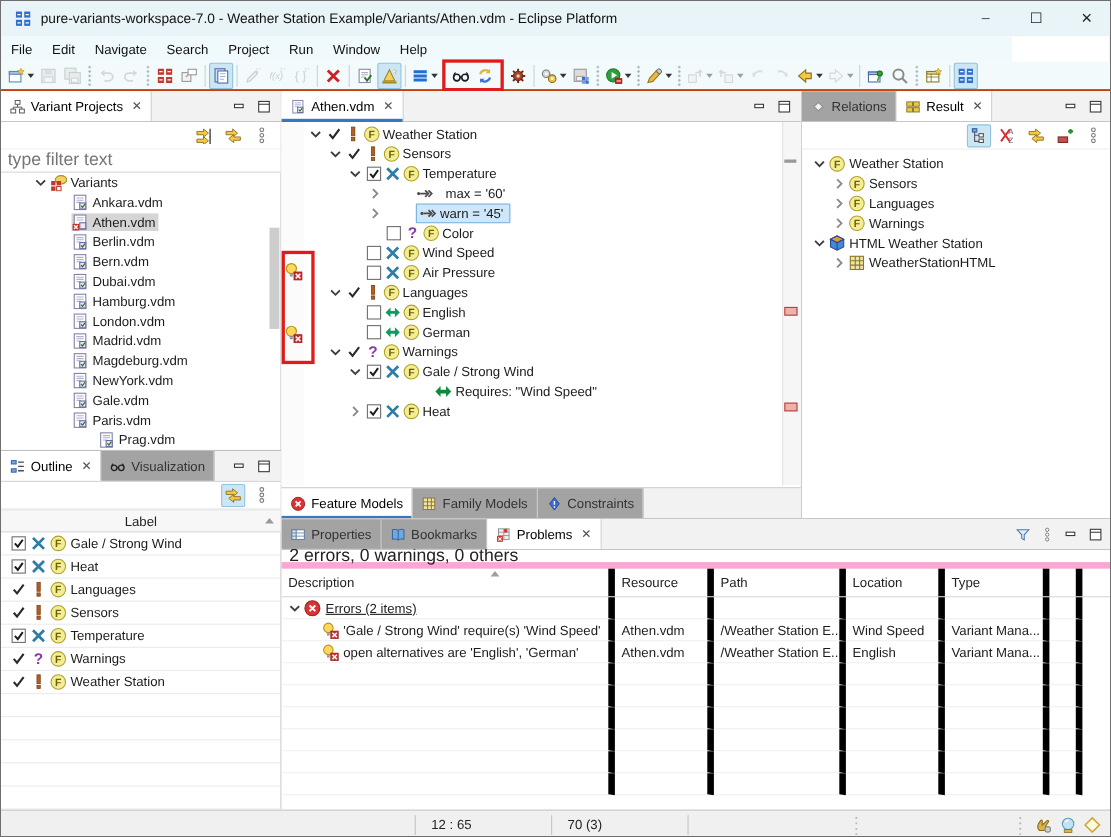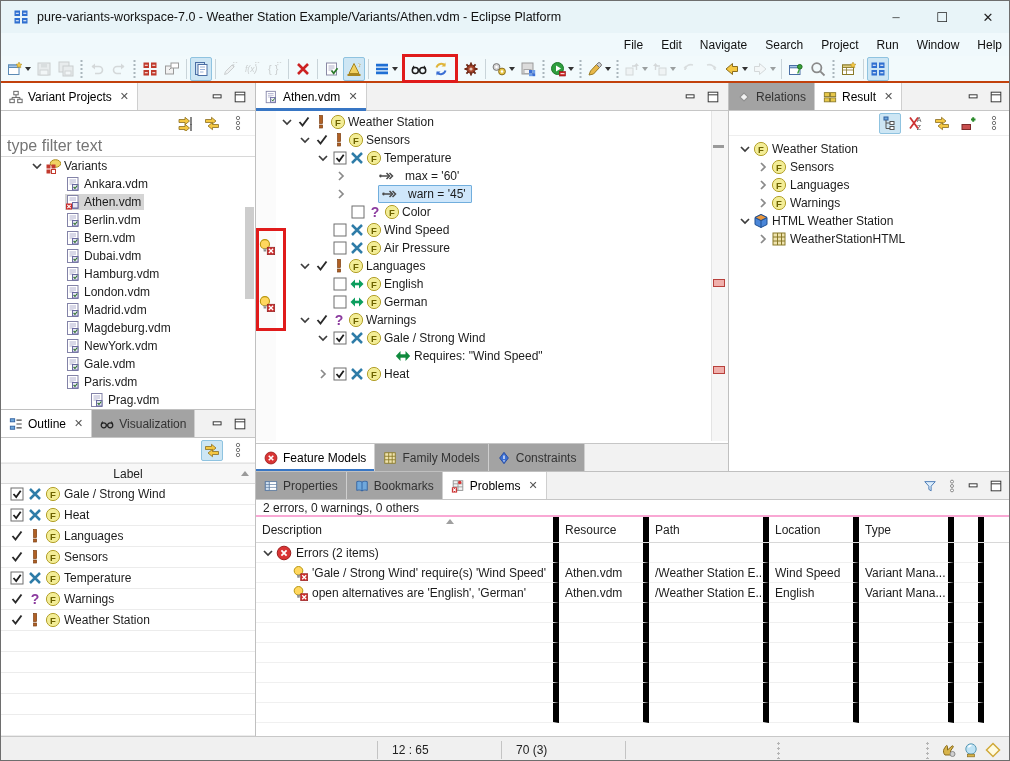--- a/index.html
+++ b/index.html
@@ -5,21 +5,21 @@
   html,body{margin:0;padding:0;background:#d8d8d8;}
   *{box-sizing:border-box;font-family:"Liberation Sans","DejaVu Sans",sans-serif;}
   #window{position:relative;width:1010px;height:761px;background:#ffffff;border:1px solid #6e6e6e;overflow:hidden;font-size:12px;color:#1c1c1c;}
   
   #titlebar{position:absolute;left:0;top:0;width:1010px;height:32px;background:#e8f4f8;display:flex;align-items:center;}
   #titlebar .logo{width:16px;height:16px;margin-left:12px;margin-right:8px;}
   #titlebar .title{font-size:12.5px;color:#111;}
   #win-controls{margin-left:auto;display:flex;height:100%;}
   #win-controls .wbtn{width:46px;height:100%;display:flex;align-items:center;justify-content:center;font-size:13px;color:#222;}
   
-  #menubar{position:absolute;left:0;top:32px;width:1010px;height:23px;background:#f0f9fc;display:flex;align-items:center;padding-left:0;justify-content:flex-end;}
+  #menubar{position:absolute;left:0;top:32px;width:919px;height:23px;background:#f0f9fc;display:flex;align-items:center;padding-left:0;}
   #menubar .mitem{padding:2px 9px;color:#111;}
   
   #toolbar{position:absolute;left:0;top:55px;width:1010px;height:27px;background:#f2fafc;border-bottom:2px solid #c2410c;display:flex;align-items:center;padding-left:4px;}
   .tbtn{height:24px;min-width:22px;display:flex;align-items:center;justify-content:center;padding:0 1px;border:1px solid transparent;border-radius:2px;position:relative;}
   .tbtn.hl{background:#cde6f4;border:1px solid #8fc3e0;}
   .tbtn.dis{opacity:.45;}
   .caret{width:0;height:0;border-left:3.5px solid transparent;border-right:3.5px solid transparent;border-top:4px solid #333;margin-left:2px;}
   .tsep{width:1px;height:20px;background:#c9d4d9;margin:0 3px;}
   .tdots{width:5px;height:20px;margin:0 2px;background-image:radial-gradient(circle,#aab6bc 1px,transparent 1.2px);background-size:4px 4px;background-position:center top;}
   .redbox{display:flex;align-items:center;border:3px solid #e01b1b;padding:0 3px;margin:0 2px;height:29px;}
@@ -62,21 +62,21 @@
   #editor-tree{position:absolute;left:20px;top:2px;right:18px;}
   .erow{height:18px;display:flex;align-items:center;white-space:nowrap;}
   .slot{width:17px;flex:none;display:flex;align-items:center;justify-content:center;}
   .sel-blue{background:#cfe7fb;border:1px solid #71aedd;border-radius:1px;display:flex;align-items:center;padding:0 5px 0 2px;height:18px;}
   #ed-bottom-tabs{position:absolute;left:0;bottom:0;width:100%;height:28px;border-top:1px solid #c6c6c6;background:#f2f2f2;display:flex;}
   
   #result-panel{left:728px;top:82px;width:282px;height:388px;}
   #result-tree{padding-top:4px;}
   
   #problems-panel{left:255px;top:470px;width:755px;height:265px;border-top:1px solid #c0c0c0;}
-  #prob-summary{height:17px;display:flex;align-items:center;padding-left:7px;font-size:12px;color:#222;border-bottom:2px solid #f9a8d4;}
+  #prob-summary{height:17px;display:flex;align-items:center;padding-left:7px;font-size:16px;color:#222;border-bottom:6px solid #f9a8d4;}
   .pgrid{display:grid;grid-template-columns:303px 90px 120px 90px 95px 30px;}
   .pcell{border-right:6px solid #000000;padding:0 6px;display:flex;align-items:center;overflow:hidden;white-space:nowrap;height:100%;}
   .phead{height:26px;border-bottom:1px solid #d8d8d8;color:#222;}
   .phead .pcell{position:relative;}
   .prow{height:20px;}
   .prow .pcell{border-bottom:1px solid #f0f0f0;}
   .sortup{position:absolute;left:190px;top:2px;width:0;height:0;border-left:4px solid transparent;border-right:4px solid transparent;border-bottom:5px solid #9f9f9f;}
   
   #statusbar{position:absolute;left:0;top:735px;width:1010px;height:26px;background:#f0f0f0;border-top:1px solid #c8c8c8;display:flex;align-items:center;}
   .sb-div{width:1px;height:18px;background:#c4c4c4;}
@@ -860,21 +860,21 @@
               <span>max = '60'</span>
             </span>
           </div>
           <div class="erow" style="padding-left: 56px;">
             <span class="slot">
               <span class="ic"><svg viewBox="0 0 16 16" width="100%" height="100%">
                   <path d="M6 4l4 4-4 4" fill="none" stroke="#8a8a8a" stroke-width="1.7"></path>
                 </svg></span>
             </span>
             <span style="width: 29px; flex: 0 0 auto;"></span>
-            <span class="sel-blue" style="display: inline-flex; align-items: center; gap: 11px;">
+            <span class="sel-blue" style="display: inline-flex; align-items: center; gap: 3px;">
               <span class="ic"><svg viewBox="0 0 16 16" width="100%" height="100%">
                   <circle cx="2.6" cy="8" r="1.4" fill="#4a4a4a"></circle>
                   <path d="M4 8h6.5" stroke="#4a4a4a" stroke-width="1.5"></path>
                   <path d="M8.5 5l3 3-3 3" fill="none" stroke="#4a4a4a" stroke-width="1.5"></path>
                   <path d="M11.5 5l3 3-3 3" fill="none" stroke="#4a4a4a" stroke-width="1.5"></path>
                 </svg></span>
               <span>warn = '45'</span>
             </span>
           </div>
           <div class="erow" style="padding-left: 56px;">
@@ -1314,21 +1314,21 @@
     <div id="prob-rows">
         <div class="pgrid prow">
           <div class="pcell" style="padding-left: 4px;">
             <span class="ic"><svg viewBox="0 0 16 16" width="100%" height="100%">
                 <path d="M4 6l4 4 4-4" fill="none" stroke="#3c3c3c" stroke-width="1.7"></path>
               </svg></span>
             <span class="ic"><svg viewBox="0 0 16 16" width="100%" height="100%">
                 <circle cx="8" cy="8" r="6.8" fill="#d93434" stroke="#9e2020"></circle>
                 <path d="M5.4 5.4l5.2 5.2M10.6 5.4l-5.2 5.2" stroke="#fff" stroke-width="1.8"></path>
               </svg></span>
-            <span style="padding-left: 4px;">Errors (2 items)</span>
+            <span style="padding-left: 4px; text-decoration: underline;">Errors (2 items)</span>
           </div>
           <div class="pcell"></div>
           <div class="pcell"></div>
           <div class="pcell"></div>
           <div class="pcell"></div>
           <div class="pcell"></div>
         </div>
         <div class="pgrid prow">
           <div class="pcell" style="padding-left: 36px;">
             <span class="ic"><svg viewBox="0 0 16 16" width="100%" height="100%">

